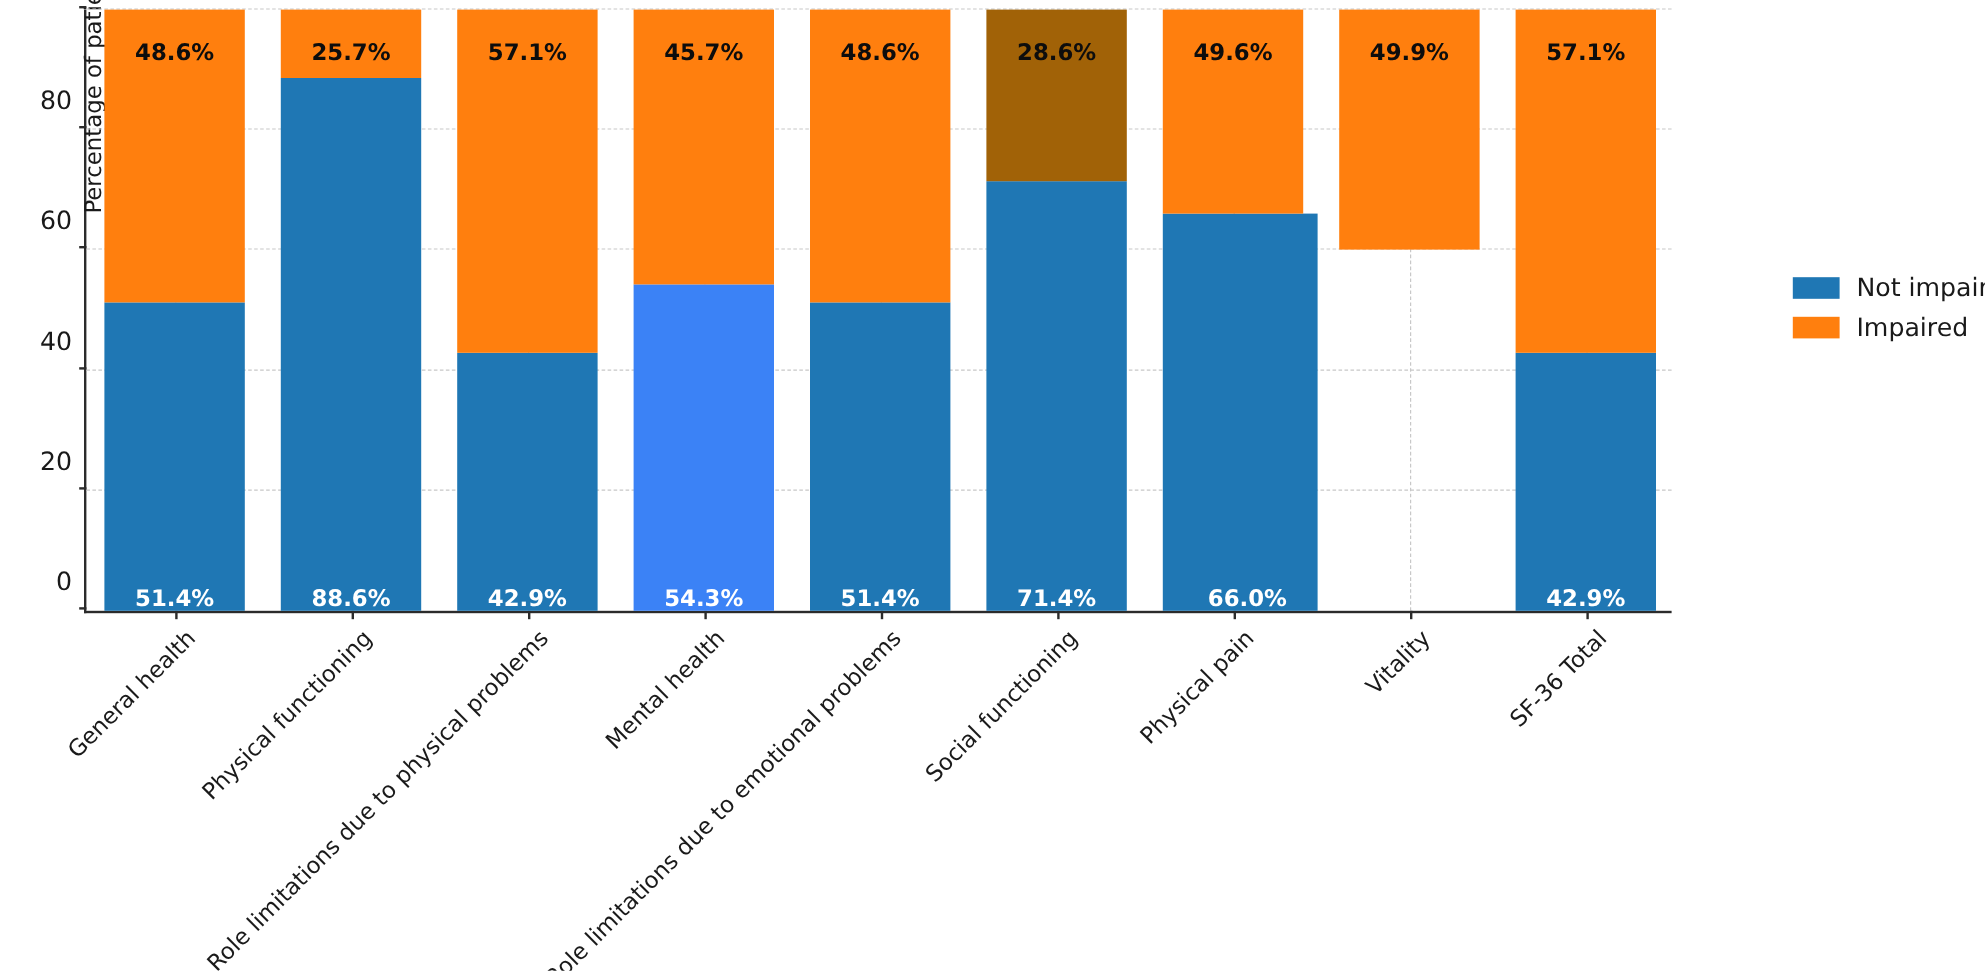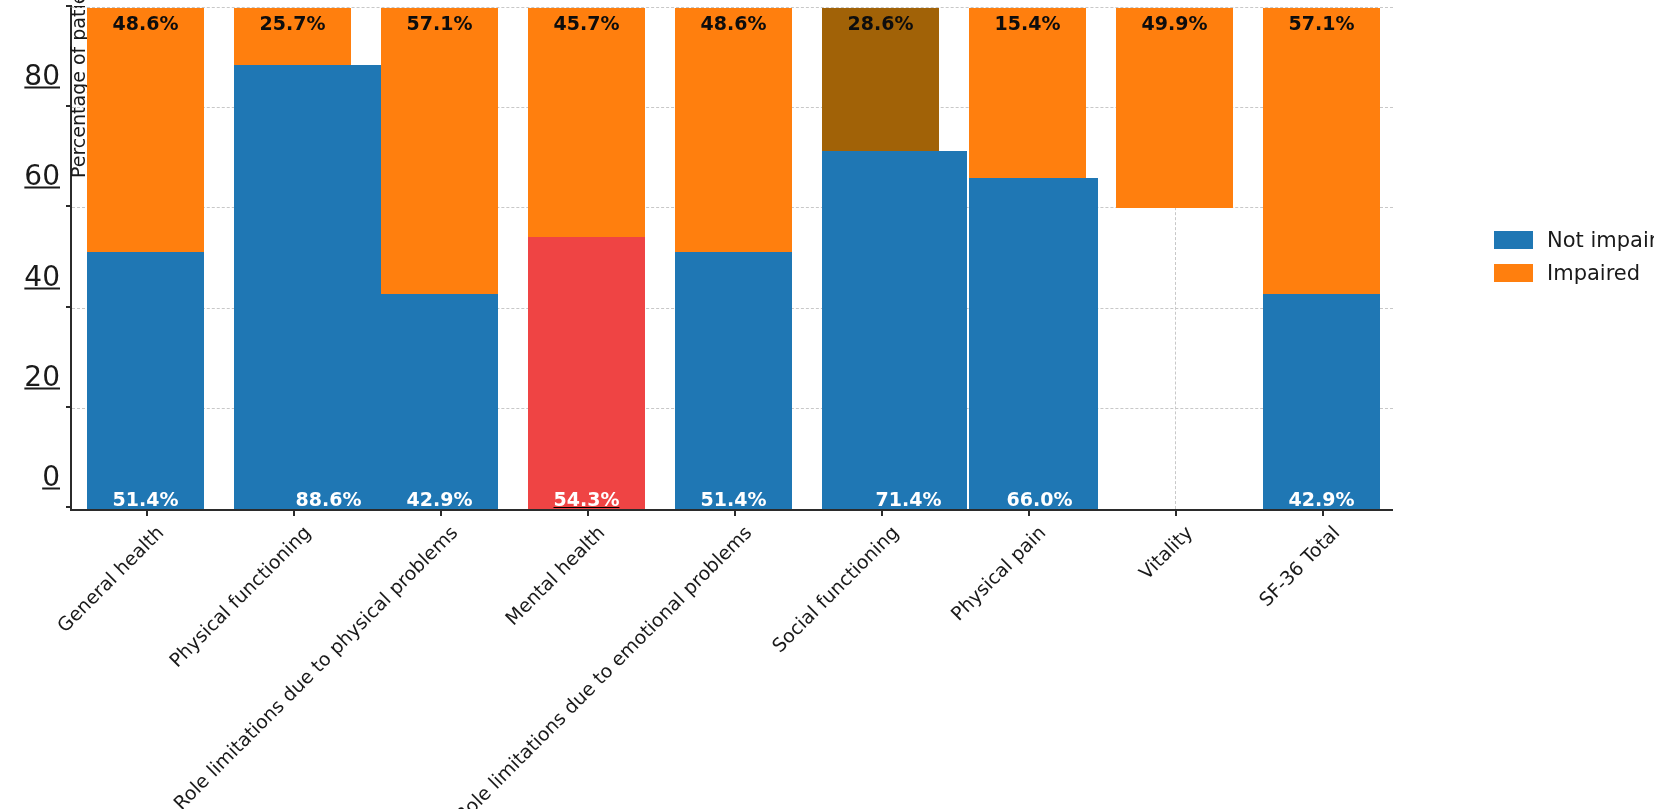--- a/index.html
+++ b/index.html
@@ -61,24 +61,23 @@
     transform-origin: left top;
     font-size: 19px;
     color: #1a1a1a;
     white-space: nowrap;
   }
   .ytick-label {
     position: absolute;
     right: 100%;
     margin-right: 12px;
     transform: translateY(-50%);
-    font-size: 28px;
+    font-size: 21px;
     color: #1a1a1a;
     white-space: nowrap;
-    text-decoration: underline;
   }
   .ytick-mark {
     position: absolute;
     right: 100%;
     width: 6px;
     height: 0;
     border-top: 2px solid #2b2b2b;
     transform: translateY(-1px);
   }
 
@@ -124,21 +123,21 @@
     white-space: nowrap;
     line-height: 1;
   }
   .seg-bottom .seg-label {
     color: #ffffff;
   }
   .seg-top .seg-label {
     color: #0d0d0d;
     margin-bottom: 0;
     align-self: flex-start;
-    margin-top: 6px;
+    margin-top: 27px;
   }
 
   
   #legend {
     position: absolute;
     left: 1494px;
     top: 228px;
     display: flex;
     flex-direction: column;
     gap: 9px;
@@ -222,65 +221,65 @@
     <div id="bars">
         <div class="bar-group" style="left: 14.7px; width: 117.6px;">
           <div class="seg seg-bottom" style="bottom: 0px; height: 51.4%; background: rgb(31, 119, 180);">
             <span class="seg-label">51.4%</span>
           </div>
           <div class="seg seg-top" style="bottom: 51.4%; height: 48.6%; background: rgb(255, 127, 14);">
             <span class="seg-label">48.6%</span>
           </div>
         </div>
         <div class="bar-group" style="left: 161.7px; width: 117.6px;">
-          <div class="seg seg-bottom" style="bottom: 0px; height: 88.6%; background: rgb(31, 119, 180); padding-left: 36px;">
+          <div class="seg seg-bottom" style="bottom: 0px; height: 88.6%; background: rgb(31, 119, 180);">
             <span class="seg-label">88.6%</span>
           </div>
           <div class="seg seg-top" style="bottom: 88.6%; height: 11.4%; background: rgb(255, 127, 14);">
             <span class="seg-label">25.7%</span>
           </div>
         </div>
         <div class="bar-group" style="left: 308.7px; width: 117.6px;">
           <div class="seg seg-bottom" style="bottom: 0px; height: 42.9%; background: rgb(31, 119, 180);">
             <span class="seg-label">42.9%</span>
           </div>
           <div class="seg seg-top" style="bottom: 42.9%; height: 57.1%; background: rgb(255, 127, 14);">
             <span class="seg-label">57.1%</span>
           </div>
         </div>
         <div class="bar-group" style="left: 455.7px; width: 117.6px;">
-          <div class="seg seg-bottom" style="bottom: 0px; height: 54.3%; background: #ef4444; text-decoration: underline;">
+          <div class="seg seg-bottom" style="bottom: 0px; height: 54.3%; background: #3b82f6;">
             <span class="seg-label">54.3%</span>
           </div>
           <div class="seg seg-top" style="bottom: 54.3%; height: 45.7%; background: rgb(255, 127, 14);">
             <span class="seg-label">45.7%</span>
           </div>
         </div>
         <div class="bar-group" style="left: 602.7px; width: 117.6px;">
           <div class="seg seg-bottom" style="bottom: 0px; height: 51.4%; background: rgb(31, 119, 180);">
             <span class="seg-label">51.4%</span>
           </div>
           <div class="seg seg-top" style="bottom: 51.4%; height: 48.6%; background: rgb(255, 127, 14);">
             <span class="seg-label">48.6%</span>
           </div>
         </div>
         <div class="bar-group" style="left: 749.7px; width: 117.6px;">
-          <div class="seg seg-bottom" style="bottom: 0px; height: 71.4%; background: rgb(31, 119, 180); padding-left: 28px;">
+          <div class="seg seg-bottom" style="bottom: 0px; height: 71.4%; background: rgb(31, 119, 180);">
             <span class="seg-label">71.4%</span>
           </div>
           <div class="seg seg-top" style="bottom: 71.4%; height: 28.6%; background: #a16207;">
             <span class="seg-label">28.6%</span>
           </div>
         </div>
         <div class="bar-group" style="left: 896.7px; width: 117.6px;">
           <div class="seg seg-bottom" style="bottom: 0px; height: 66%; background: rgb(31, 119, 180); padding-left: 12px;">
             <span class="seg-label">66.0%</span>
           </div>
           <div class="seg seg-top" style="bottom: 66%; height: 34%; background: rgb(255, 127, 14);">
-            <span class="seg-label">15.4%</span>
+            <span class="seg-label">49.6%</span>
           </div>
         </div>
         <div class="bar-group" style="left: 1043.7px; width: 117.6px;">
           <div class="seg seg-top" style="bottom: 60%; height: 40%; background: rgb(255, 127, 14);">
             <span class="seg-label">49.9%</span>
           </div>
         </div>
         <div class="bar-group" style="left: 1190.7px; width: 117.6px;">
           <div class="seg seg-bottom" style="bottom: 0px; height: 42.9%; background: rgb(31, 119, 180);">
             <span class="seg-label">42.9%</span>

